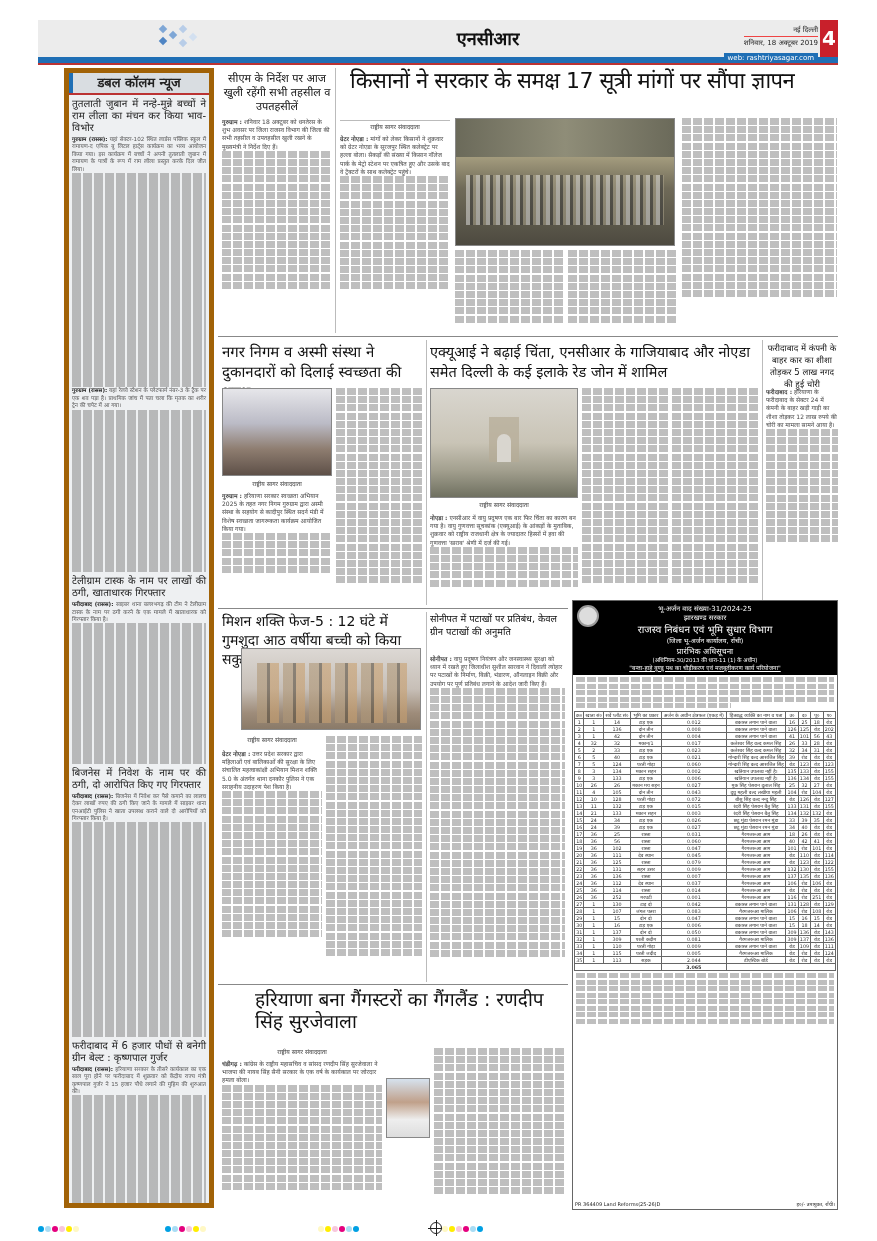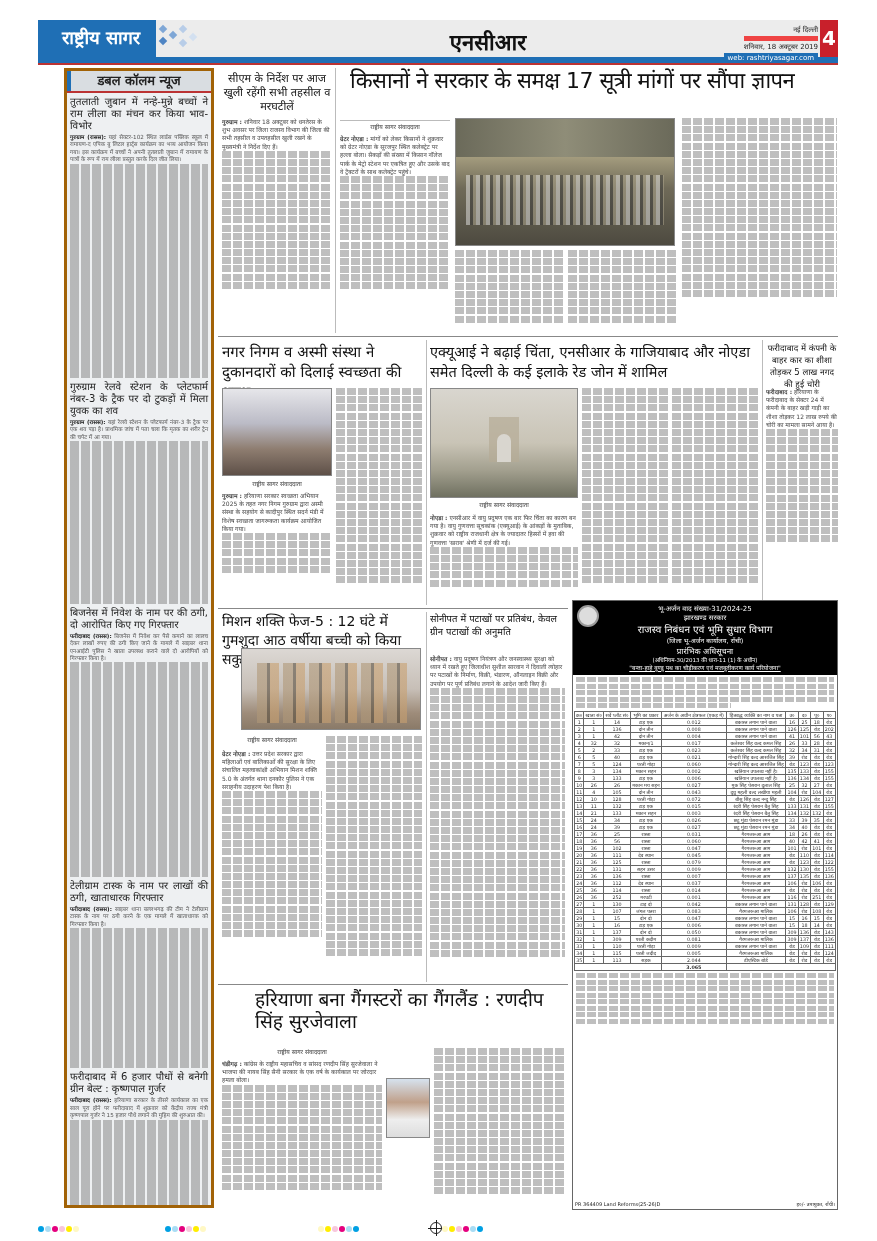--- a/index.html
+++ b/index.html
@@ -2,30 +2,30 @@
 <html><head>
 <meta charset="utf-8">
 <style>
 *{box-sizing:border-box;margin:0;padding:0}
 body{width:877px;height:1241px;background:#fff;font-family:"DejaVu Sans",sans-serif;position:relative;overflow:hidden;color:#222}
 .masthead{position:absolute;left:38px;top:20px;width:800px;height:43px;background:#ececec}
 .mast-left{position:absolute;left:0;top:0;width:118px;height:38px;background:#1f6fb5;clip-path:polygon(0 0,100% 0,115% 100%,0 100%)}
 .mast-left span{position:absolute;left:24px;top:5px;color:#fff;font-family:"DejaVu Serif",serif;font-size:18px;font-weight:bold}
 .mast-dots{position:absolute;left:118px;top:4px;width:70px;height:30px}
 .mast-dots i{position:absolute;width:6px;height:6px;background:#7fa7d6;transform:rotate(45deg)}
-.mast-center{position:absolute;left:220px;right:120px;top:6px;text-align:center;font-size:22px;font-weight:bold;color:#111}
+.mast-center{position:absolute;left:220px;right:120px;top:6px;text-align:center;font-size:18px;font-weight:bold;color:#111}
 .mast-right{position:absolute;right:20px;top:4px;text-align:right;font-size:7px;color:#222;line-height:12px}
-.mast-right .city{border-bottom:5px solid #ef4444}
+.mast-right .city{border-bottom:1px solid #ef4444}
 .mast-page{position:absolute;right:0;top:0;width:18px;height:38px;background:#c8202b;color:#fff;font-weight:bold;font-size:20px;text-align:center;line-height:36px}
 .mast-bar{position:absolute;left:0;right:0;bottom:0;height:6px;background:#1f6fb5}
 .mast-web{position:absolute;right:20px;bottom:0;height:10px;background:#1f6fb5;color:#fff;font-size:7px;padding:0 4px;line-height:10px}
 .mast-red{position:absolute;left:38px;top:63px;width:800px;height:2px;background:#b33}
 .col{position:absolute;font-size:6.3px;line-height:8.2px;color:#444;text-align:justify;overflow:hidden}
 .col b{color:#222}
-.lcol{left:64px;top:68px;width:150px;height:1140px;background:#eef0f2;border:3px solid #a16207}
+.lcol{left:64px;top:68px;width:150px;height:1140px;background:#eef0f2;border:5px solid #a16207}
 .dc-head{height:20px;background:#d9dde1;position:relative;font-size:13px;font-weight:bold;text-align:center;line-height:20px;color:#222}
 .dc-head:before{content:"";position:absolute;left:0;top:0;width:4px;height:20px;background:#1f6fb5}
 .dc-rule{height:2px;background:#b33}
 .l-title{font-size:10px;line-height:12px;color:#222;padding:3px 3px 2px;font-weight:normal}
 .l-text{padding:0 3px;font-size:5.6px;line-height:7.4px;color:#555;text-align:justify}
 .filler{display:block;height:7.4px;background:repeating-linear-gradient(90deg,#8a8a8a 0 9px,transparent 9px 11px);opacity:.55;margin-bottom:0}
 .ftext{position:absolute;overflow:hidden}
 .ftext .filler{height:7px;margin-bottom:1.2px}
 .h-big{position:absolute;font-weight:normal;color:#111;white-space:nowrap}
 .byline{position:absolute;font-size:6px;color:#333;text-align:center}
@@ -47,23 +47,20 @@
 .cross{position:absolute;left:430px;top:1222px;width:12px;height:12px;border:1px solid #222;border-radius:50%}
 .cross:before{content:"";position:absolute;left:5px;top:-3px;width:1px;height:16px;background:#222}
 .cross:after{content:"";position:absolute;top:5px;left:-3px;height:1px;width:16px;background:#222}
 .vrule{position:absolute;width:1px;background:#bbb}
 .hrule{position:absolute;height:1px;background:#bbb}
 </style>
 </head>
 <body>
 
 <div class="masthead">
-  <div class="mast-left">
-      <span>राष्ट्रीय सागर</span>
-    </div>
   <div class="mast-dots">
     <i style="left:4px;top:2px"></i>
       <i style="left:14px;top:8px"></i>
       <i style="left:4px;top:14px;background:#4f85c4"></i>
       <i style="left:24px;top:2px;background:#b8cde8"></i>
       <i style="left:24px;top:16px;background:#b8cde8"></i>
       <i style="left:34px;top:10px;background:#d3e0f0"></i>
   </div>
   <div class="mast-center">एनसीआर</div>
   <div class="mast-right">
@@ -110,27 +107,52 @@
         <span class="filler"></span>
         <span class="filler"></span>
         <span class="filler"></span>
         <span class="filler"></span>
         <span class="filler"></span>
         <span class="filler"></span>
     </div>
   </div>
 
   <div>
-    <div class="l-title">गुरुग्राम रेलवे स्टेशन के प्लेटफार्म नंबर-3 के ट्रैक पर दो टुकड़ों में मिला युवक का शव</div>
     <div class="l-text"><b>गुरुग्राम (रासस):</b> <span>यहां रेलवे स्टेशन के प्लेटफार्म नंबर-3 के ट्रैक पर एक शव पड़ा है। प्राथमिक जांच में पता चला कि मृतक का शरीर ट्रेन की चपेट में आ गया।</span></div>
     <div class="l-text">
       <span class="filler"></span>
         <span class="filler"></span>
         <span class="filler"></span>
         <span class="filler"></span>
+        <span class="filler"></span>
+        <span class="filler"></span>
+        <span class="filler"></span>
+        <span class="filler"></span>
+        <span class="filler"></span>
+        <span class="filler"></span>
+        <span class="filler"></span>
+        <span class="filler"></span>
+        <span class="filler"></span>
+        <span class="filler"></span>
+        <span class="filler"></span>
+        <span class="filler"></span>
+        <span class="filler"></span>
+        <span class="filler"></span>
+        <span class="filler"></span>
+        <span class="filler"></span>
+        <span class="filler"></span>
+        <span class="filler"></span>
+    </div>
+  </div>
+
+  <div>
+    <div class="l-title">टेलीग्राम टास्क के नाम पर लाखों की ठगी, खाताधारक गिरफ्तार</div>
+    <div class="l-text"><b>फरीदाबाद (रासस):</b> <span>साइबर थाना बल्लभगढ़ की टीम ने टेलीग्राम टास्क के नाम पर ठगी करने के एक मामले में खाताधारक को गिरफ्तार किया है।</span></div>
+    <div class="l-text">
+      <span class="filler"></span>
         <span class="filler"></span>
         <span class="filler"></span>
         <span class="filler"></span>
         <span class="filler"></span>
         <span class="filler"></span>
         <span class="filler"></span>
         <span class="filler"></span>
         <span class="filler"></span>
         <span class="filler"></span>
         <span class="filler"></span>
@@ -175,46 +197,20 @@
         <span class="filler"></span>
         <span class="filler"></span>
         <span class="filler"></span>
         <span class="filler"></span>
         <span class="filler"></span>
         <span class="filler"></span>
     </div>
   </div>
 
   <div>
-    <div class="l-title">टेलीग्राम टास्क के नाम पर लाखों की ठगी, खाताधारक गिरफ्तार</div>
-    <div class="l-text"><b>फरीदाबाद (रासस):</b> <span>साइबर थाना बल्लभगढ़ की टीम ने टेलीग्राम टास्क के नाम पर ठगी करने के एक मामले में खाताधारक को गिरफ्तार किया है।</span></div>
-    <div class="l-text">
-      <span class="filler"></span>
-        <span class="filler"></span>
-        <span class="filler"></span>
-        <span class="filler"></span>
-        <span class="filler"></span>
-        <span class="filler"></span>
-        <span class="filler"></span>
-        <span class="filler"></span>
-        <span class="filler"></span>
-        <span class="filler"></span>
-        <span class="filler"></span>
-        <span class="filler"></span>
-        <span class="filler"></span>
-        <span class="filler"></span>
-        <span class="filler"></span>
-        <span class="filler"></span>
-        <span class="filler"></span>
-        <span class="filler"></span>
-        <span class="filler"></span>
-    </div>
-  </div>
-
-  <div>
     <div class="l-title">फरीदाबाद में 6 हजार पौधों से बनेगी ग्रीन बेल्ट : कृष्णपाल गुर्जर</div>
     <div class="l-text"><b>फरीदाबाद (रासस):</b> <span>हरियाणा सरकार के तीसरे कार्यकाल का एक साल पूरा होने पर फरीदाबाद में शुक्रवार को केंद्रीय राज्य मंत्री कृष्णपाल गुर्जर ने 15 हजार पौधे लगाने की मुहिम की शुरुआत की।</span></div>
     <div class="l-text">
       <span class="filler"></span>
         <span class="filler"></span>
         <span class="filler"></span>
         <span class="filler"></span>
         <span class="filler"></span>
         <span class="filler"></span>
         <span class="filler"></span>
@@ -223,21 +219,21 @@
         <span class="filler"></span>
         <span class="filler"></span>
         <span class="filler"></span>
         <span class="filler"></span>
         <span class="filler"></span>
         <span class="filler"></span>
     </div>
   </div>
 </div>
 
-<div class="h-big" style="left:222px;top:72px;width:110px;white-space:normal;text-align:center;font-size:11px;line-height:14px;font-weight:normal">सीएम के निर्देश पर आज खुली रहेंगी सभी तहसील व मरघटीलें</div>
+<div class="h-big" style="left:222px;top:72px;width:110px;white-space:normal;text-align:center;font-size:11px;line-height:14px;font-weight:normal">सीएम के निर्देश पर आज खुली रहेंगी सभी तहसील व उपतहसीलें</div>
 <div class="ftext" style="left:222px;top:118px;width:108px;height:215px;font-size:6px;line-height:8.2px;color:#444">
   <b>गुरुग्राम :</b> <span>शनिवार 18 अक्टूबर को धनतेरस के शुभ अवसर पर जिला राजस्व विभाग की जिला की सभी तहसील व उपतहसील खुली रखने के मुख्यमंत्री ने निर्देश दिए हैं।</span>
   <span class="filler"></span><span class="filler"></span><span class="filler"></span><span class="filler"></span><span class="filler"></span><span class="filler"></span><span class="filler"></span><span class="filler"></span><span class="filler"></span><span class="filler"></span><span class="filler"></span><span class="filler"></span><span class="filler"></span><span class="filler"></span><span class="filler"></span><span class="filler"></span><span class="filler"></span>
 </div>
 <div class="vrule" style="left:335px;top:68px;height:265px"></div>
 
 <div class="h-big" style="left:350px;top:64px;font-size:22px;letter-spacing:-0.5px">किसानों ने सरकार के समक्ष 17 सूत्री मांगों पर सौंपा ज्ञापन</div>
 <div class="byline" style="left:340px;top:123px;width:110px">राष्ट्रीय सागर संवाददाता</div>
 <div class="hrule" style="left:340px;top:120px;width:110px"></div>
 <div class="ftext" style="left:340px;top:135px;width:110px;height:198px;font-size:6px;line-height:8.2px;color:#444">

